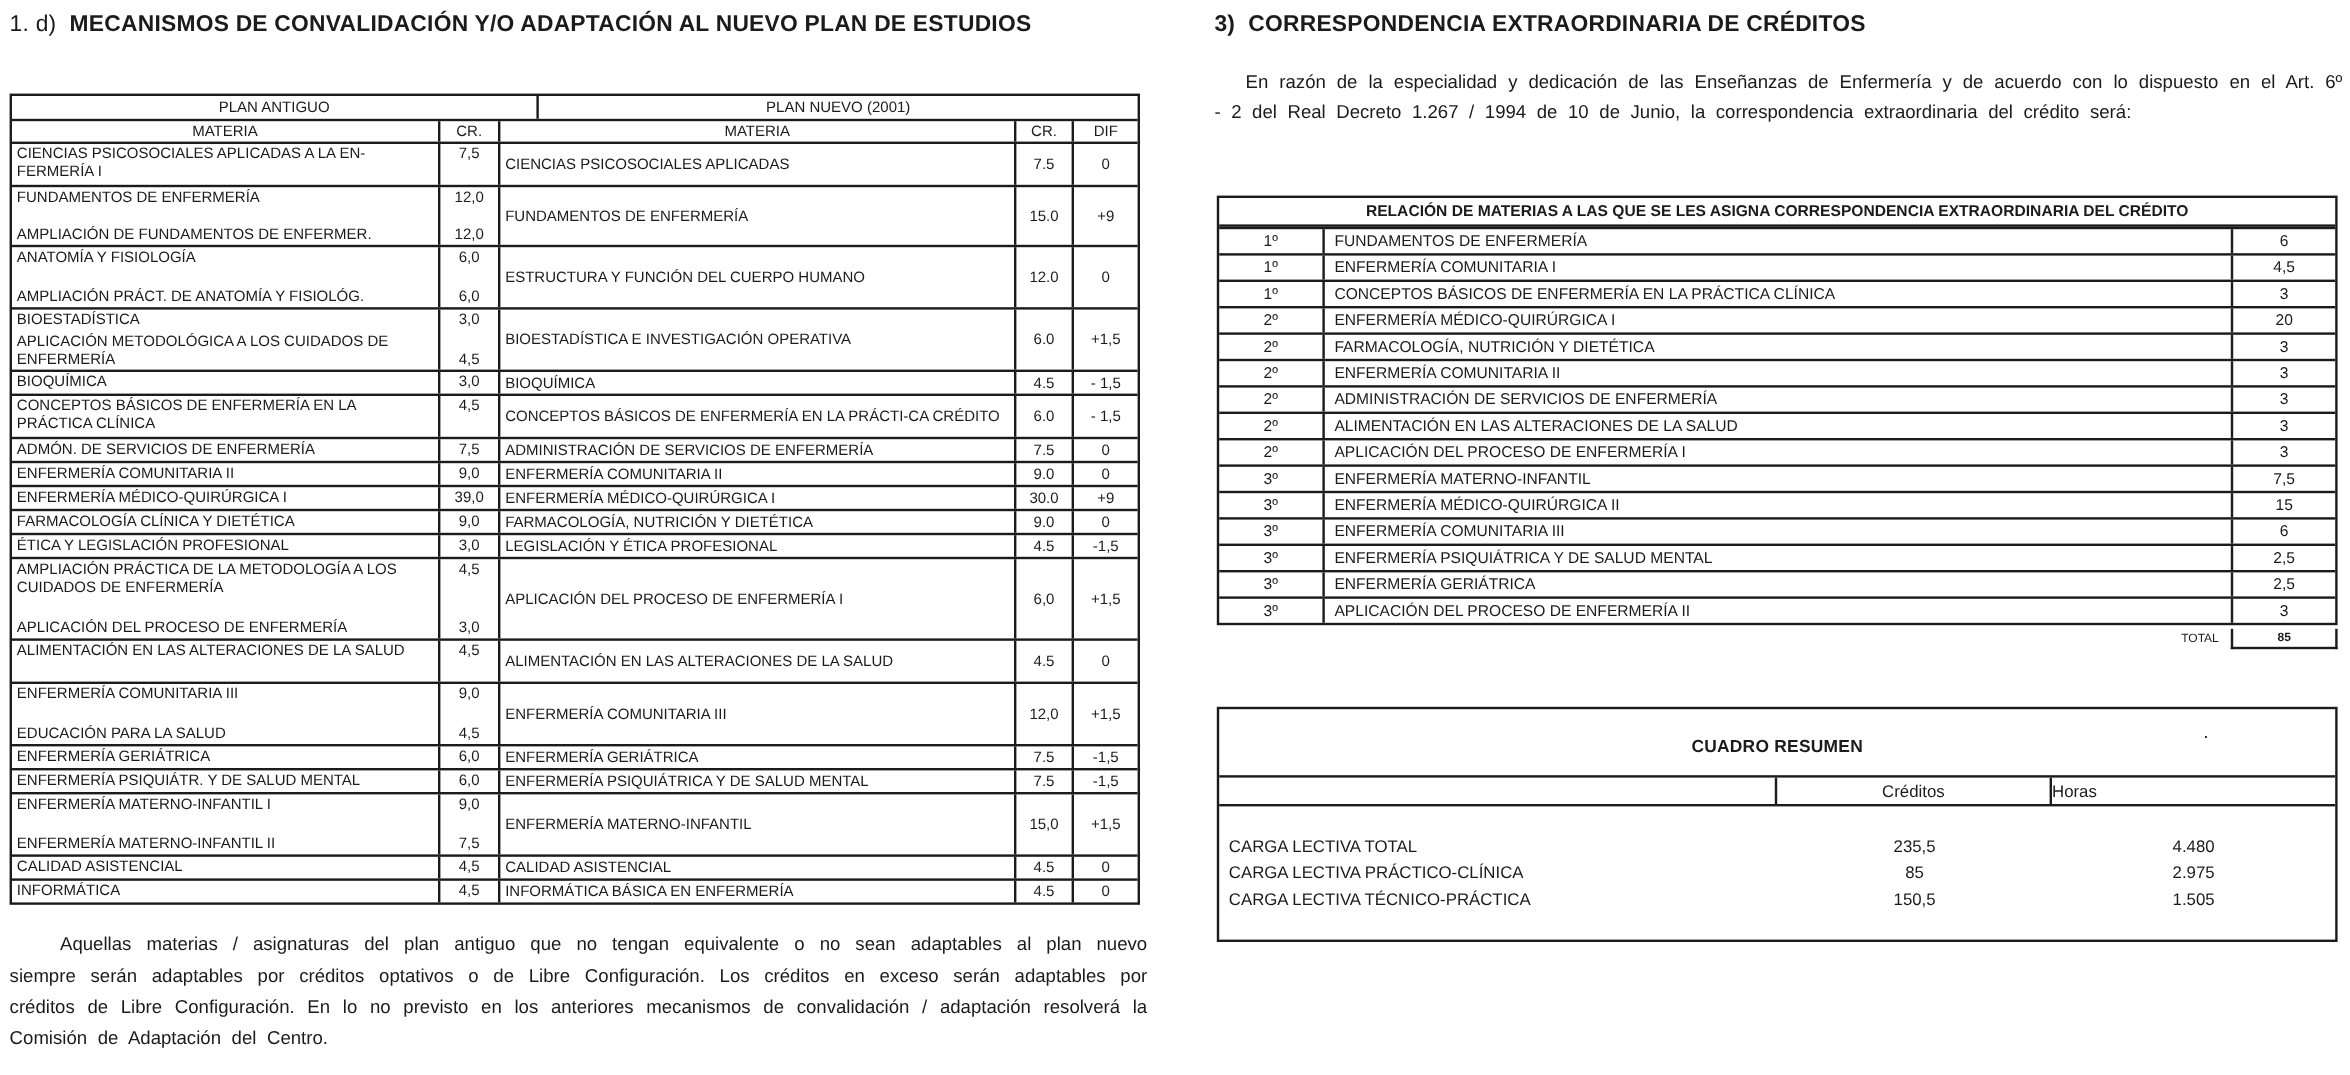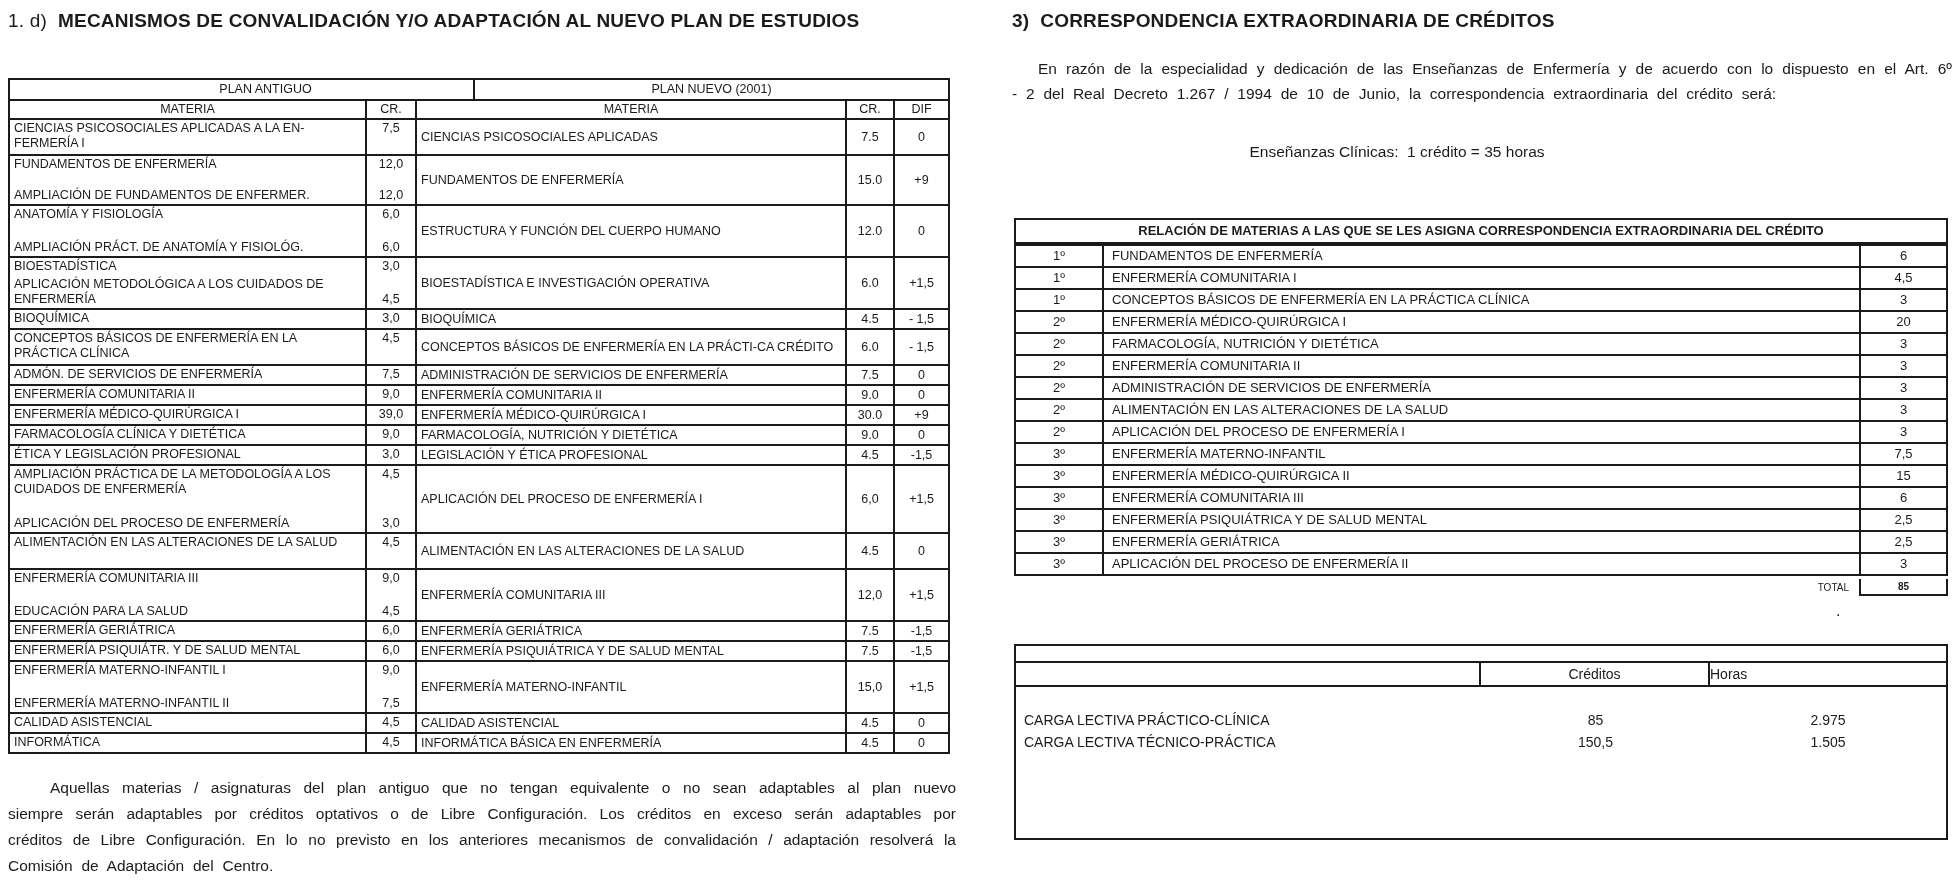--- a/index.html
+++ b/index.html
@@ -17,21 +17,21 @@
   .doc-heading .hd-title{font-weight:bold;}
   .col-right .doc-heading .hd-prefix{font-weight:bold;}
 
   
   .ltable{
     margin-top:46px;width:942px;box-sizing:border-box;
     border:2px solid #1b1b1b;font-size:12.5px;line-height:15px;
   }
   .lrow{display:flex;align-items:stretch;border-top:2px solid #1b1b1b;}
   .lrow.hdr{border-top:none;}
-  .lg-old{width:407px;border-right:2px solid #1b1b1b;text-align:center;padding:2px 4px;margin-left:48px;}
+  .lg-old{width:407px;border-right:2px solid #1b1b1b;text-align:center;padding:2px 15px;}
   .lg-new{flex:1;text-align:center;padding:2px 0;}
   .lc{box-sizing:border-box;padding:1px 4px;}
   .c-old-m{width:357px;border-right:2px solid #1b1b1b;}
   .c-old-cr{width:50px;border-right:2px solid #1b1b1b;text-align:center;padding:1px 2px;}
   .c-new-m{width:430px;border-right:2px solid #1b1b1b;display:flex;align-items:center;}
   .c-new-cr{width:48px;border-right:2px solid #1b1b1b;display:flex;align-items:center;justify-content:center;}
   .c-dif{flex:1;display:flex;align-items:center;justify-content:center;}
   .lhd{text-align:center !important;display:block !important;padding:1px 2px;}
   .multi{display:flex;flex-direction:column;justify-content:space-between;}
 
@@ -366,21 +366,20 @@
     </div>
 
   <p class="para para-left">Aquellas materias / asignaturas del plan antiguo que no tengan equivalente o no sean adaptables al plan nuevo siempre serán adaptables por créditos optativos o de Libre Configuración. Los créditos en exceso serán adaptables por créditos de Libre Configuración. En lo no previsto en los anteriores mecanismos de convalidación / adaptación resolverá la Comisión de Adaptación del Centro.</p>
 </section>
 
 <section class="col col-right">
   <h1 class="doc-heading"><span class="hd-prefix">3)</span>&nbsp;&nbsp;<span class="hd-title">CORRESPONDENCIA EXTRAORDINARIA DE CRÉDITOS</span></h1>
 
   <p class="para para-right">En razón de la especialidad y dedicación de las Enseñanzas de Enfermería y de acuerdo con lo dispuesto en el Art. 6º - 2 del Real Decreto 1.267 / 1994 de 10 de Junio, la correspondencia extraordinaria del crédito será:</p>
 
-  <div class="equiv">Enseñanzas Clínicas:  1 crédito = 35 horas</div>
 
   <div class="rtable" id="rtable">
     <div class="rt-title">RELACIÓN DE MATERIAS A LAS QUE SE LES ASIGNA CORRESPONDENCIA EXTRAORDINARIA DEL CRÉDITO</div>
 
   <div class="rt-row">
         <div class="rt-curso">1º</div>
         <div class="rt-mat">FUNDAMENTOS DE ENFERMERÍA</div>
         <div class="rt-cred">6</div>
       </div>
       <div class="rt-row">
@@ -456,27 +455,33 @@
     </div>
 
   <div class="rt-totalrow">
     <div class="rt-total-label">TOTAL</div>
     <div class="rt-total-cell">85</div>
   </div>
 
   <div class="stray">.</div>
 
   <div class="cuadro">
+    <div class="cu-title">CUADRO RESUMEN</div>
     <div class="cu-head">
       <div class="cu-spacer"></div>
       <div class="cu-h1">Créditos</div>
       <div class="cu-h2">Horas</div>
     </div>
     <div class="cu-body" id="cubody">
 
+    <div class="cu-row">
+          <div class="cu-label">CARGA LECTIVA TOTAL</div>
+          <div class="cu-v1">235,5</div>
+          <div class="cu-v2">4.480</div>
+        </div>
         <div class="cu-row">
           <div class="cu-label">CARGA LECTIVA PRÁCTICO-CLÍNICA</div>
           <div class="cu-v1">85</div>
           <div class="cu-v2">2.975</div>
         </div>
         <div class="cu-row">
           <div class="cu-label">CARGA LECTIVA TÉCNICO-PRÁCTICA</div>
           <div class="cu-v1">150,5</div>
           <div class="cu-v2">1.505</div>
         </div>

